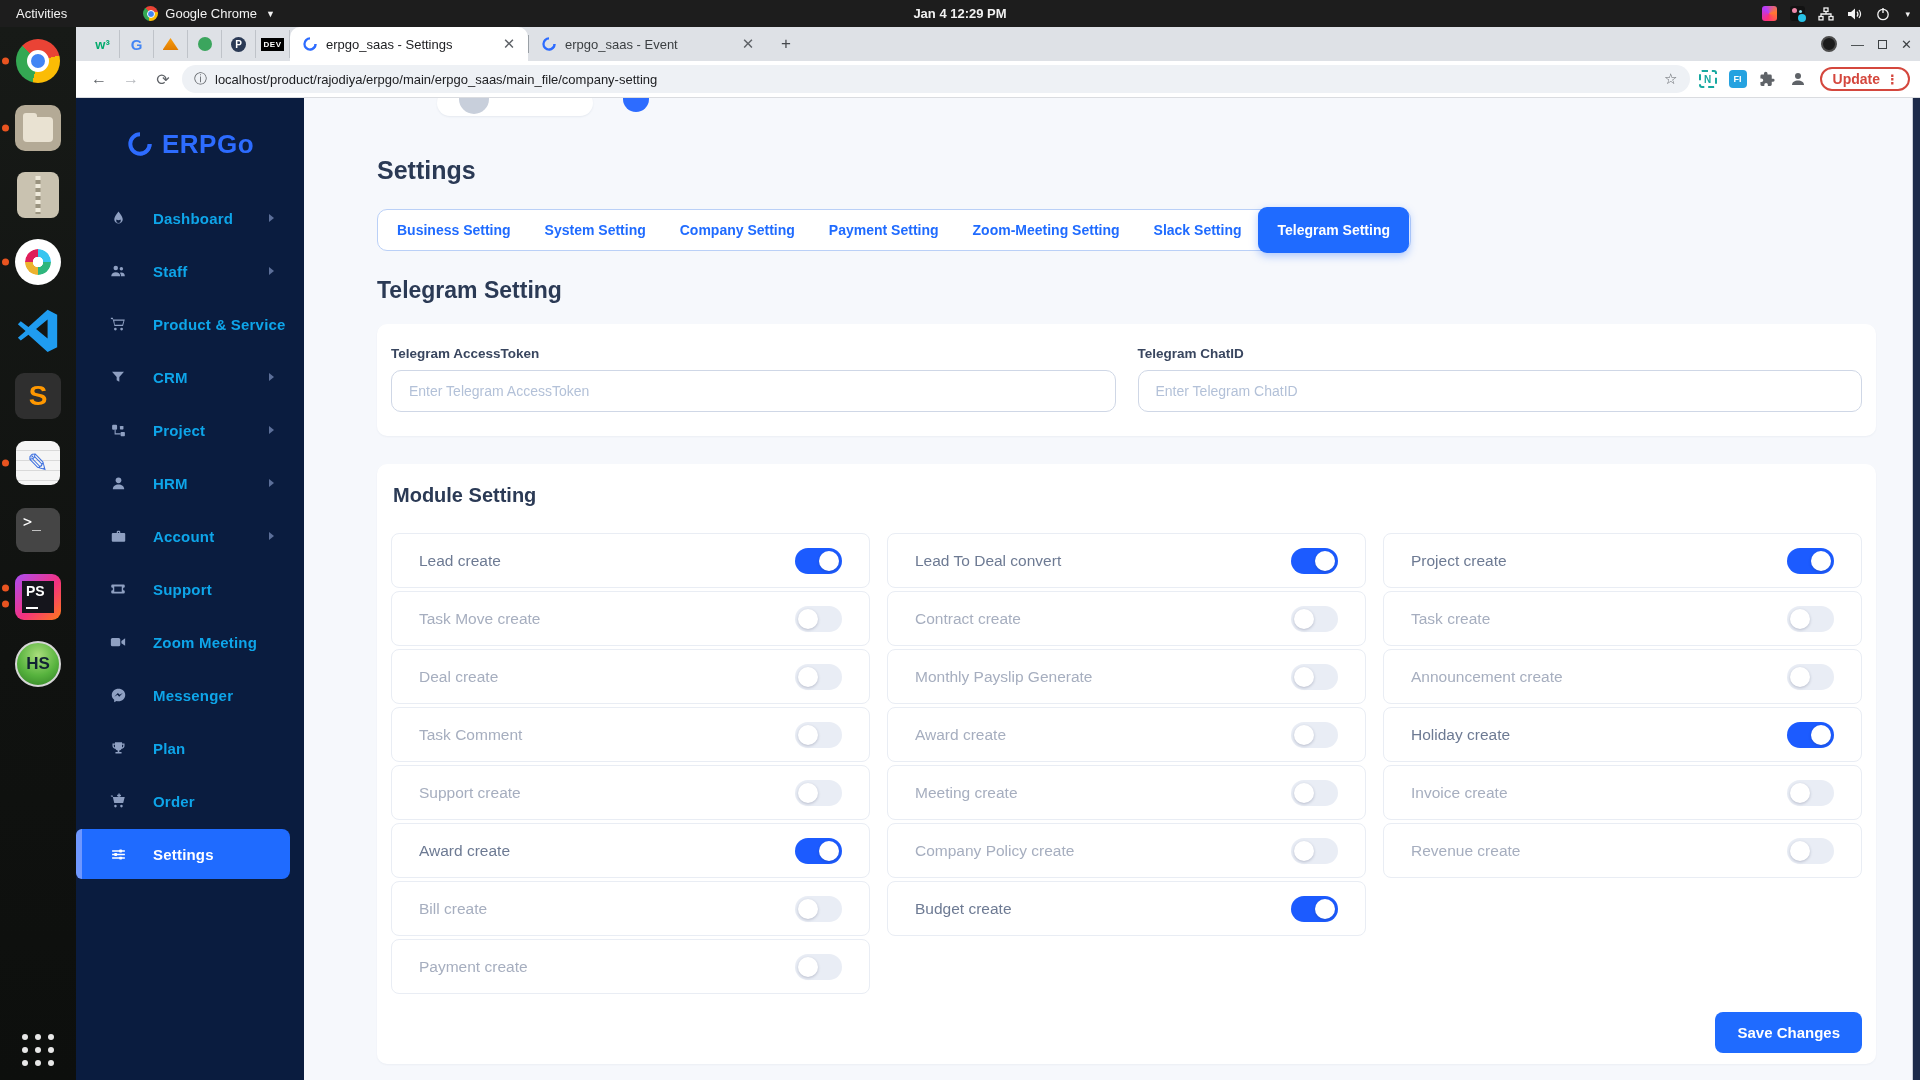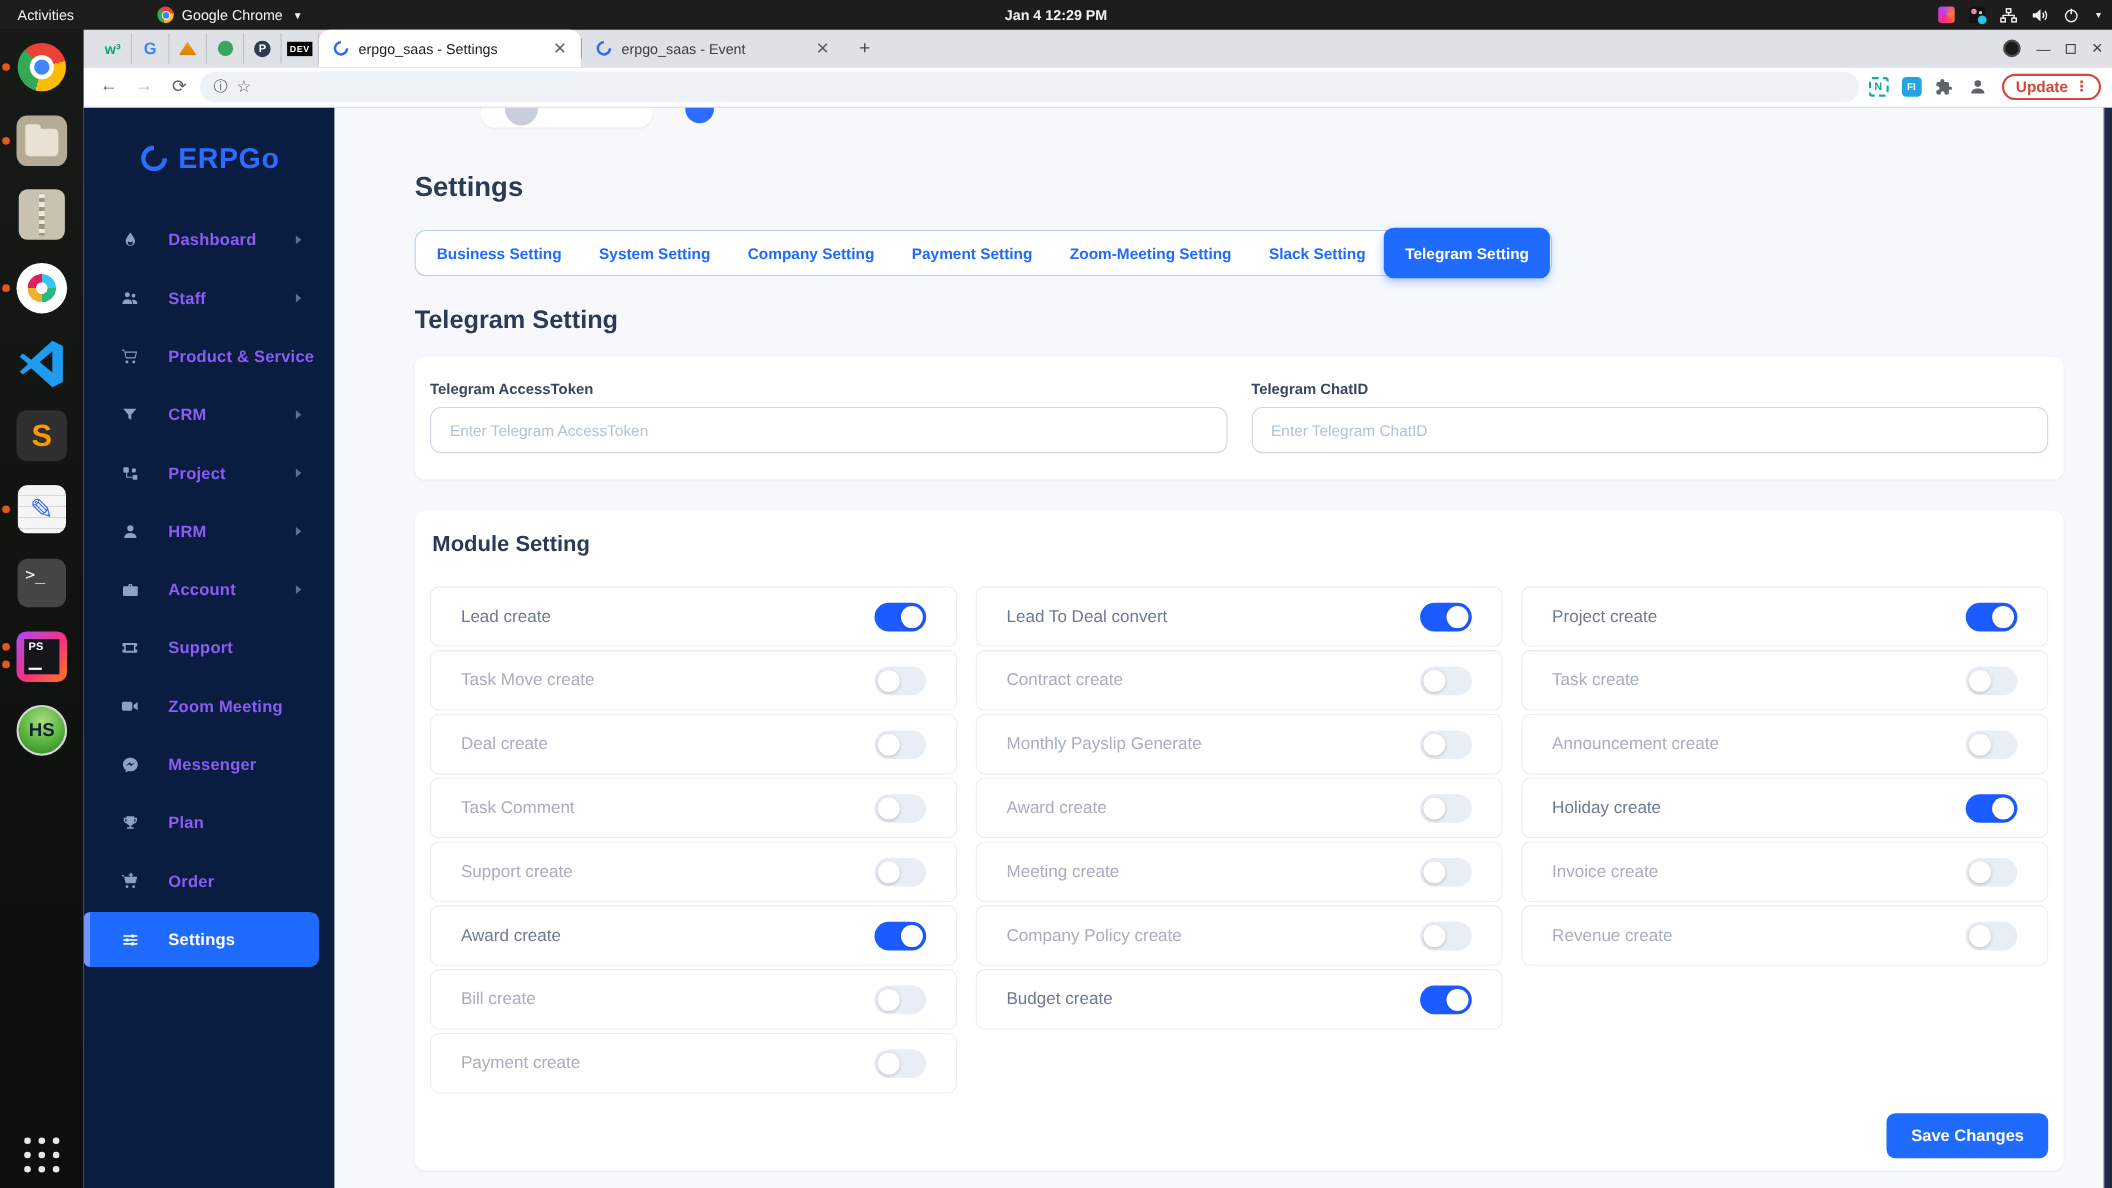--- a/index.html
+++ b/index.html
@@ -37,21 +37,21 @@
   .ic-zip { width:42px; height:46px; border-radius:8px; background:#c9c2b0; position:relative; }
   .ic-zip::after { content:""; position:absolute; left:50%; top:4px; bottom:4px; width:5px; transform:translateX(-50%); background:repeating-linear-gradient(180deg,#efeadb 0 4px,#9a937f 4px 8px); }
   .ic-slack { width:46px; height:46px; border-radius:50%; background:#fff; position:relative; }
   .ic-slack::after { content:""; position:absolute; inset:10px; border-radius:50%; background:conic-gradient(#36c5f0 0 25%,#2eb67d 0 50%,#ecb22e 0 75%,#e01e5a 0); -webkit-mask:radial-gradient(circle,transparent 0 5px,#000 5.5px); mask:radial-gradient(circle,transparent 0 5px,#000 5.5px); }
   .ic-vscode { width:46px; height:46px; display:flex; align-items:center; justify-content:center; }
   .ic-sublime { width:46px; height:46px; border-radius:9px; background:#2f2f2f; color:#ff9800; font-weight:700; font-size:28px; display:flex; align-items:center; justify-content:center; }
   .ic-edit { width:44px; height:44px; border-radius:9px; background:#f5f5f5; color:#3b6fe0; font-size:26px; display:flex; align-items:center; justify-content:center;
              background-image:repeating-linear-gradient(180deg,transparent 0 9px,#d9d9d9 9px 10px); }
   .ic-term { width:44px; height:44px; border-radius:9px; background:#454545; color:#fff; font-family:"DejaVu Sans Mono",monospace; font-size:15px; padding:5px 0 0 7px; }
   .ic-ps { width:46px; height:46px; border-radius:9px; background:linear-gradient(135deg,#a94df5 0%,#f5327f 55%,#ff8a00 110%); position:relative; }
-  .ic-ps .inner { position:absolute; inset:7px; background:#15151c; color:#fff; font-size:10px; font-weight:700; padding:2px 0 0 4px; }
+  .ic-ps .inner { position:absolute; inset:7px; background:#15151c; color:#fff; font-size:14px; font-weight:700; padding:2px 0 0 4px; }
   .ic-ps .inner::after { content:""; position:absolute; left:4px; bottom:4px; width:12px; height:2.5px; background:#fff; }
   .ic-hs { width:46px; height:46px; border-radius:50%; background:radial-gradient(circle at 50% 30%,#aade7c,#57b33e 55%,#2e7d23); color:#123; font-weight:700; font-size:17px; display:flex; align-items:center; justify-content:center; border:2px solid #d6d6d6; }
   .dock-spacer { flex:1; }
   .ic-grid { display:grid; grid-template-columns:repeat(3,6px); grid-template-rows:repeat(3,6px); gap:7px; margin-bottom:14px; }
   .ic-grid i { background:#e8e8e8; border-radius:50%; }
 
   
   .window { flex:1; display:flex; flex-direction:column; min-width:0; }
   .tabstrip { height:34px; background:#dee1e6; display:flex; align-items:flex-end; padding-left:10px; flex:0 0 34px; position:relative; }
   .pinned { display:flex; align-items:center; height:34px; }
@@ -88,21 +88,21 @@
   .update-chip .dots { font-size:13px; }
 
   
   .page { flex:1; display:flex; min-height:0; position:relative; background:#f6f8fc;gap:37px; }
   .pg-scrollbar { position:absolute; right:0; top:0; bottom:0; width:8px; background:#1d2b4a; border-left:1px solid #c9cdd6; z-index:5; }
 
   .sidenav { width:228px; flex:0 0 228px; background:#0a1c3f; color:#aab6cf; display:flex; flex-direction:column; overflow:hidden; }
   .brand { height:92px; display:flex; align-items:center; justify-content:center; gap:8px; }
   .brand-name { color:#2d6cff; font-size:26px; font-weight:700; letter-spacing:0.5px; }
   .nav-list { flex:1; }
-  .nav-item { height:50px; margin:3px 14px 3px 0; display:flex; align-items:center; padding-left:32px; font-size:15px; font-weight:600; color:#8b5cf6; position:relative; border-radius:0 8px 8px 0; }
+  .nav-item { height:50px; margin:3px 14px 3px 0; display:flex; align-items:center; padding-left:32px; font-size:15px; font-weight:600; color:#0ea5e9; position:relative; border-radius:0 8px 8px 0; }
   .nav-item .nicon { width:20px; height:20px; flex:0 0 20px; color:#8fa0c2; display:flex; align-items:center; justify-content:center; }
   .nav-item .nlabel { margin-left:25px; letter-spacing:0.2px; }
   .nav-item .arrow { position:absolute; right:16px; width:0; height:0; border-left:5px solid #5c6f99; border-top:4px solid transparent; border-bottom:4px solid transparent; }
   .nav-item.active { background:#1f6bff; color:#fff; border-left:6px solid #6f98ff; padding-left:26px; border-radius:6px 8px 8px 6px; }
   .nav-item.active .nicon { color:#fff; }
 
   .main { flex:1; position:relative; overflow:hidden; padding:0 44px 0 36px; }
   .deco-pill { position:absolute; left:96px; top:-8px; width:156px; height:26px; background:#fff; border-radius:13px; box-shadow:0 1px 2px rgba(40,60,100,.08); }
   .deco-avatar { position:absolute; left:118px; top:-14px; width:30px; height:30px; border-radius:50%; background:#c8cfdb; }
   .deco-dot { position:absolute; left:282px; top:-12px; width:26px; height:26px; border-radius:50%; background:#2d6cff; }
@@ -274,20 +274,21 @@
           <span class="wc">✕</span>
         </div>
       </div>
 
       <div class="toolbar">
         <span class="navbtn">←</span>
         <span class="navbtn dis">→</span>
         <span class="navbtn">⟳</span>
         <div class="omnibox">
           <span class="info">ⓘ</span>
+          <span class="url">localhost/product/rajodiya/erpgo/main/erpgo_saas/main_file/company-setting</span>
           <span class="star">☆</span>
         </div>
         <span class="extbtn">
             <span class="ext-n">N</span>
           </span>
         <span class="extbtn">
             <span class="ext-fi">FI</span>
           </span>
         <span class="extbtn">
           <svg width="17" height="17" viewBox="0 0 24 24" fill="#5f6368">

